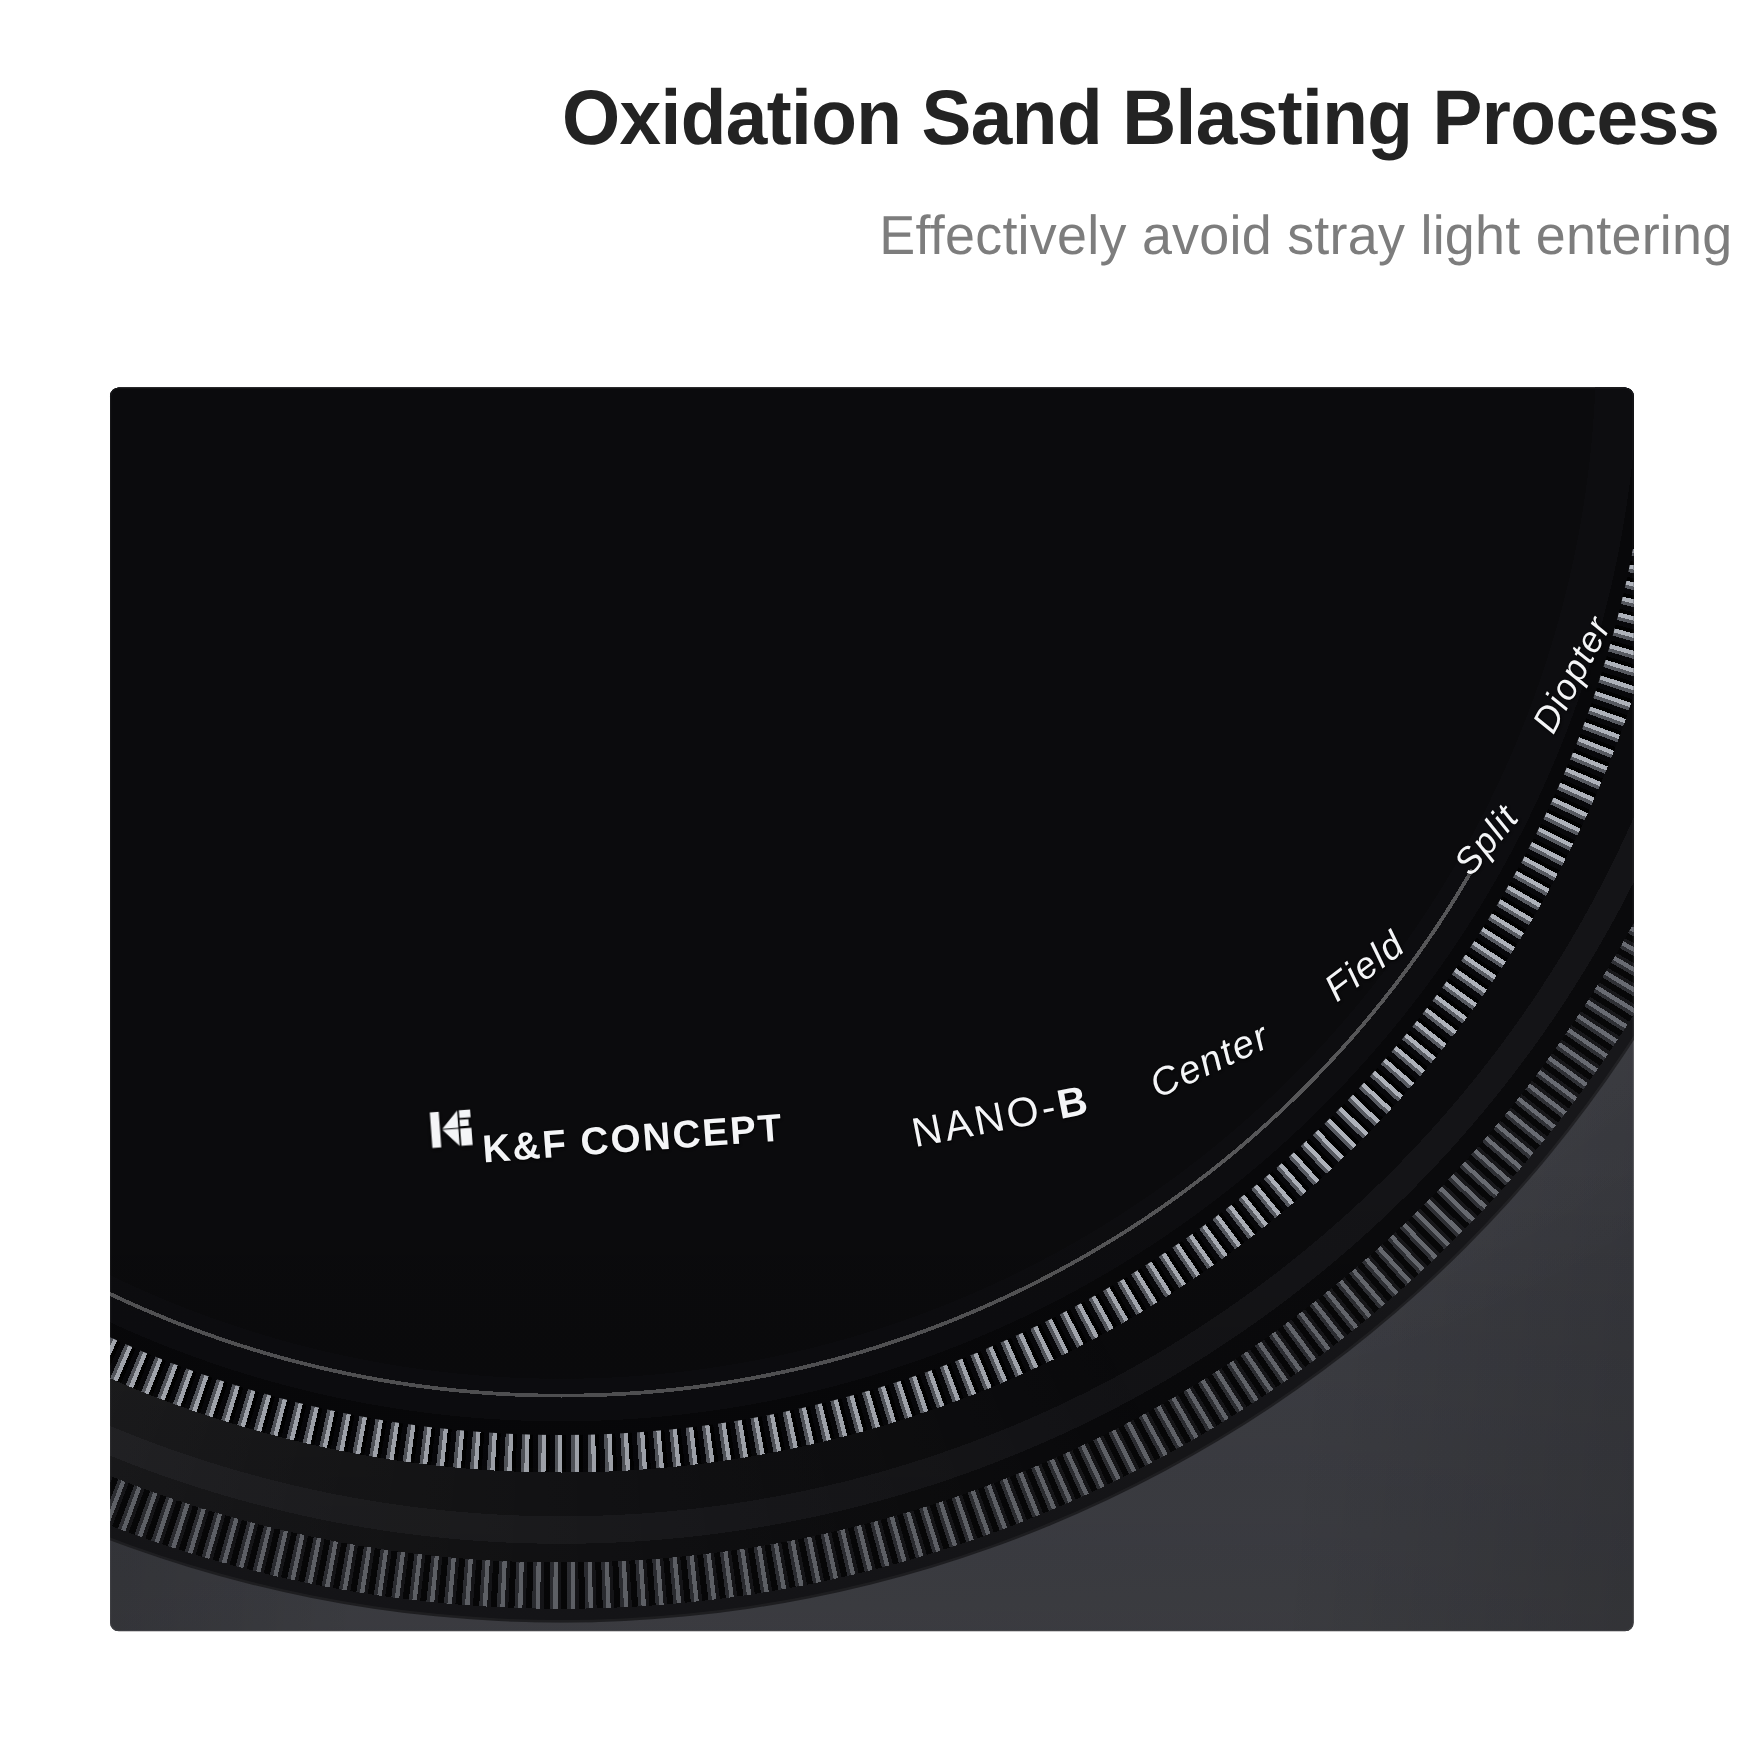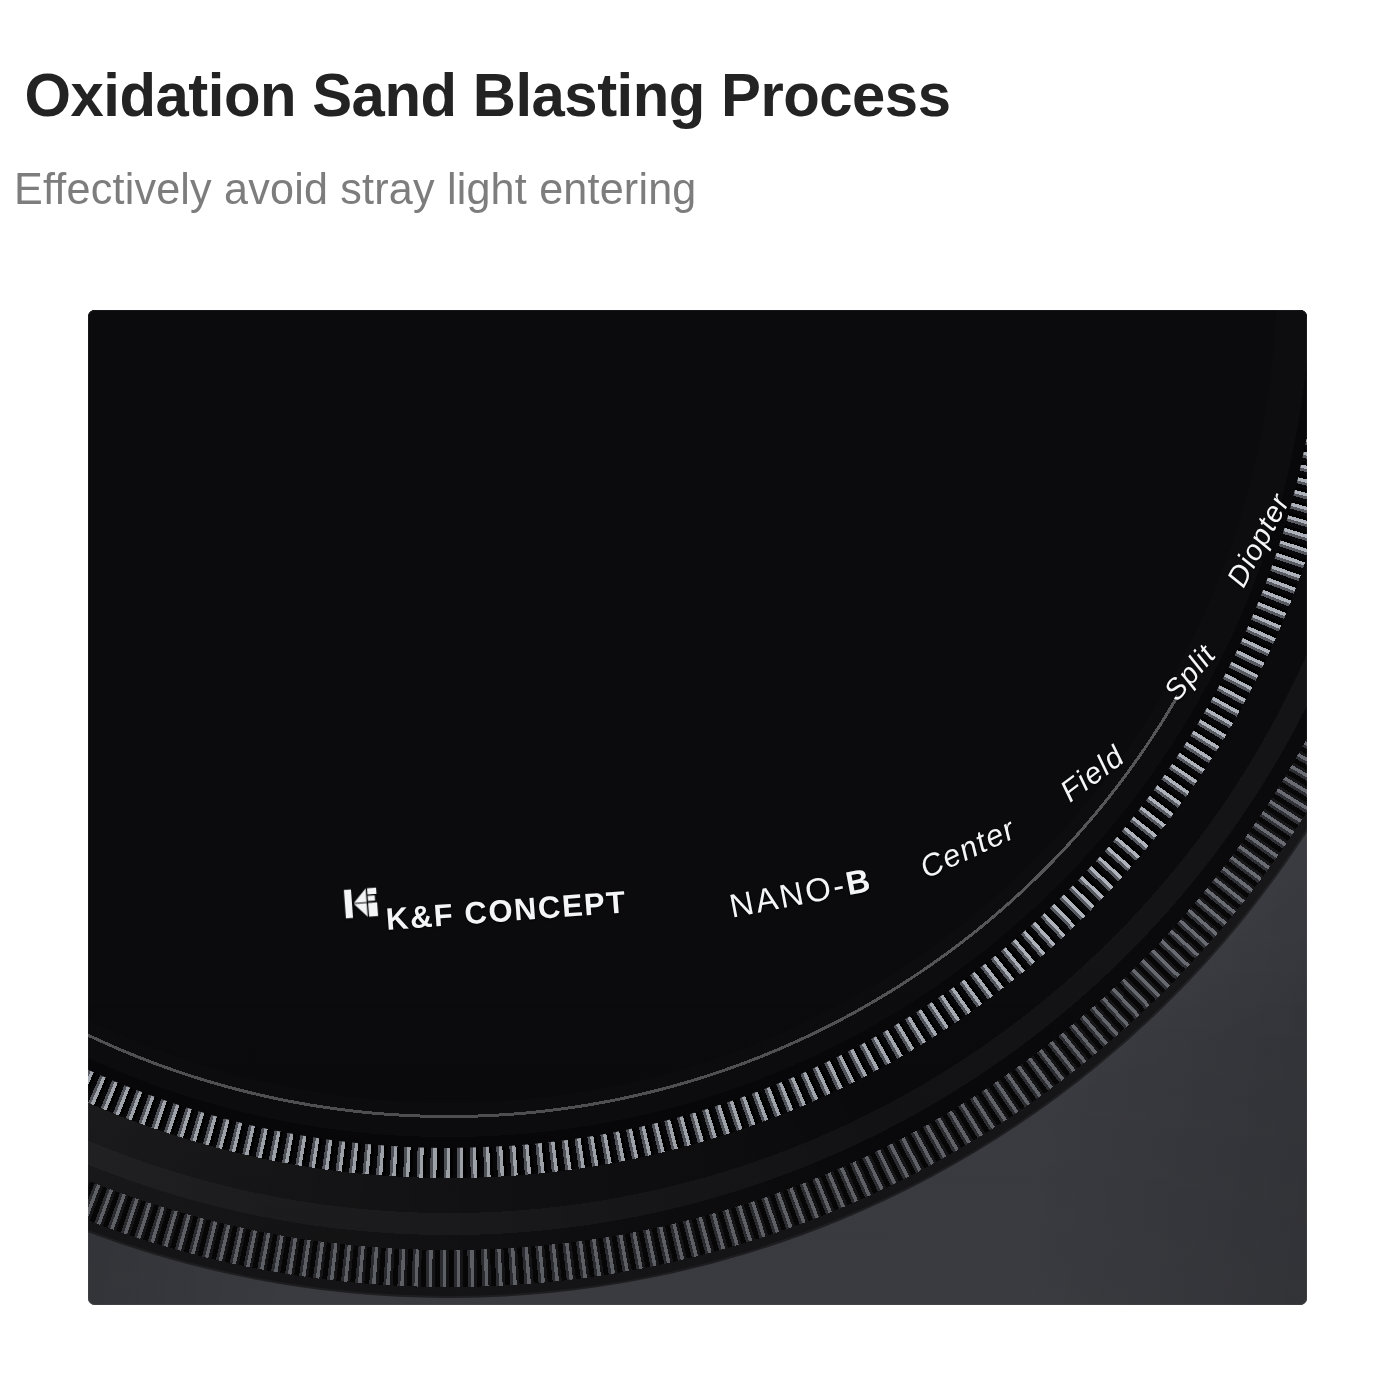--- a/index.html
+++ b/index.html
@@ -16,21 +16,21 @@
     position:relative;
     width:1400px; height:1400px;
     background:#ffffff;
   }
 
   
   .header {
     position:absolute;
     left:0; top:0;
     width:1400px;
-    text-align:left;
+    text-align:right;
     padding-top:62px;
   }
   .page-title {
     font-family:"Liberation Sans", sans-serif;
     font-size:62px;
     font-weight:bold;
     color:#232323;
     letter-spacing:-0.5px;
     line-height:1.08;
     transform:scaleX(0.965);

